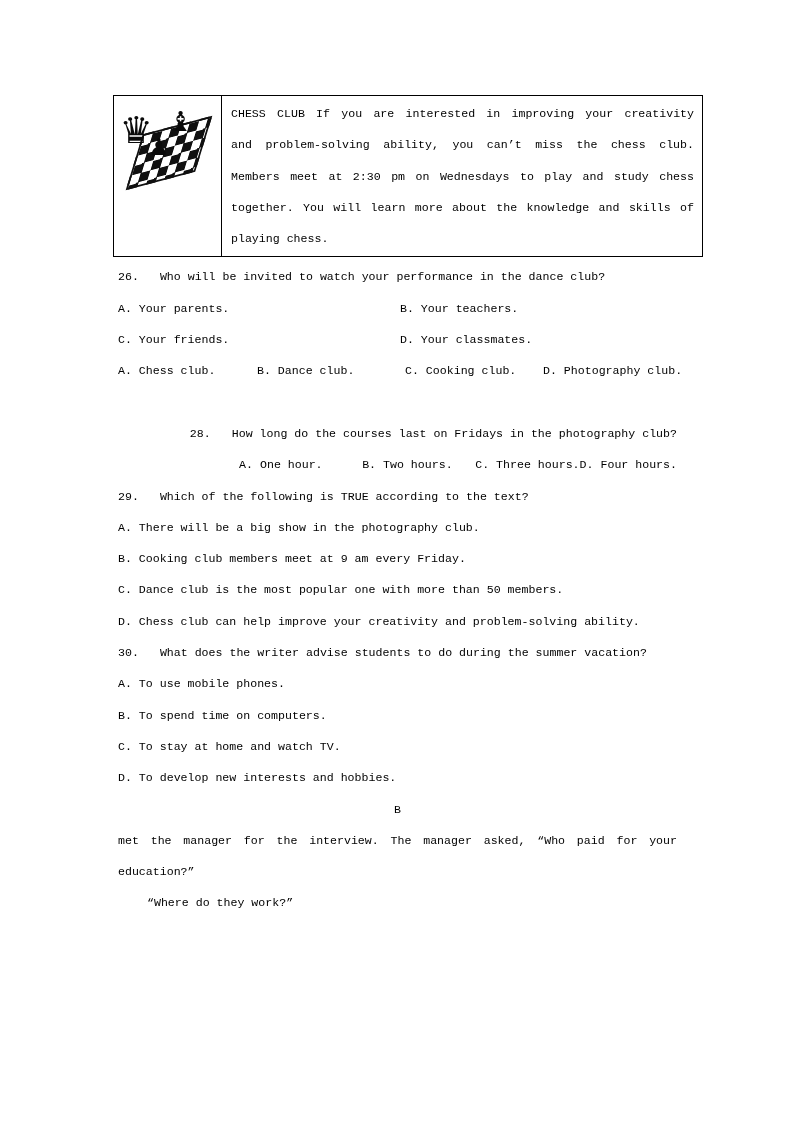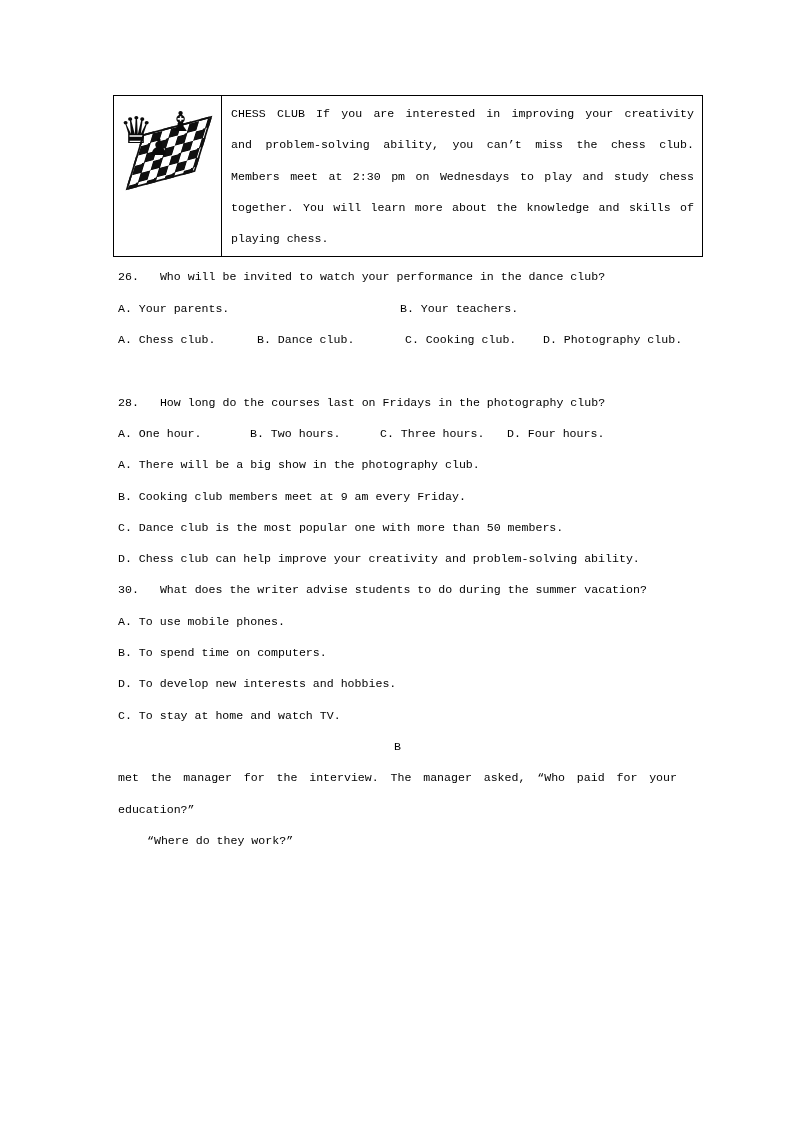--- a/index.html
+++ b/index.html
@@ -41,21 +41,21 @@
   .piece.pawn{font-size:23px;left:28px;top:32px;}
 
   
   .content{width:559px;margin-top:4px;}
   .line{line-height:31.3px;white-space:nowrap;}
   .qnum{margin-right:21px;}
   .opt{display:inline-block;}
   .w26{width:282px;}
   .w27a{width:139px;}.w27b{width:148px;}.w27c{width:138px;}
   .w28a{width:132px;}.w28b{width:130px;}.w28c{width:127px;}
-  .gap-before{margin-top:31.3px;}
+  .gap-before{margin-top:31.3px;text-align:right;}
   .center{text-align:center;white-space:normal;}
 
   .pline{line-height:31.3px;}
   .pjust{text-align:justify;text-align-last:justify;white-space:nowrap;overflow:hidden;}
   .indent1{text-indent:24px;}
   .indent2{text-indent:29px;}
 </style>
 </head>
 <body>
 
@@ -81,44 +81,46 @@
       </td>
     </tr>
     </tbody>
   </table>
 
   <div class="content">
 
     <div>
       <div class="line"><span class="qnum">26.</span><span>Who will be invited to watch your performance in the dance club?</span></div>
       <div class="line"><span class="opt w26">A. Your parents.</span><span class="opt">B. Your teachers.</span></div>
+      <div class="line"><span class="opt w26">C. Your friends.</span><span class="opt">D. Your classmates.</span></div>
     </div>
 
     <div>
       <div class="line"><span class="opt w27a">A. Chess club.</span><span class="opt w27b">B. Dance club.</span><span class="opt w27c">C. Cooking club.</span><span class="opt">D. Photography club.</span></div>
     </div>
 
     <div class="gap-before">
       <div class="line"><span class="qnum">28.</span><span>How long do the courses last on Fridays in the photography club?</span></div>
       <div class="line"><span class="opt w28a">A. One hour.</span><span class="opt w28b">B. Two hours.</span><span class="opt w28c">C. Three hours.</span><span class="opt">D. Four hours.</span></div>
     </div>
 
     <div>
+      <div class="line"><span class="qnum">29.</span><span>Which of the following is TRUE according to the text?</span></div>
       <div class="line">A. There will be a big show in the photography club.</div>
       <div class="line">B. Cooking club members meet at 9 am every Friday.</div>
       <div class="line">C. Dance club is the most popular one with more than 50 members.</div>
       <div class="line">D. Chess club can help improve your creativity and problem-solving ability.</div>
     </div>
 
     <div>
       <div class="line"><span class="qnum">30.</span><span>What does the writer advise students to do during the summer vacation?</span></div>
       <div class="line">A. To use mobile phones.</div>
       <div class="line">B. To spend time on computers.</div>
+      <div class="line">C. To stay at home and watch TV.</div>
       <div class="line">D. To develop new interests and hobbies.</div>
-      <div class="line">C. To stay at home and watch TV.</div>
     </div>
 
     <div class="line center">B</div>
 
     <div>
       <div class="pline pjust">met the manager for the interview. The manager asked, “Who paid for your</div>
       <div class="pline">education?”</div>
       <div class="pline indent2">“Where do they work?”</div>
     </div>
 

